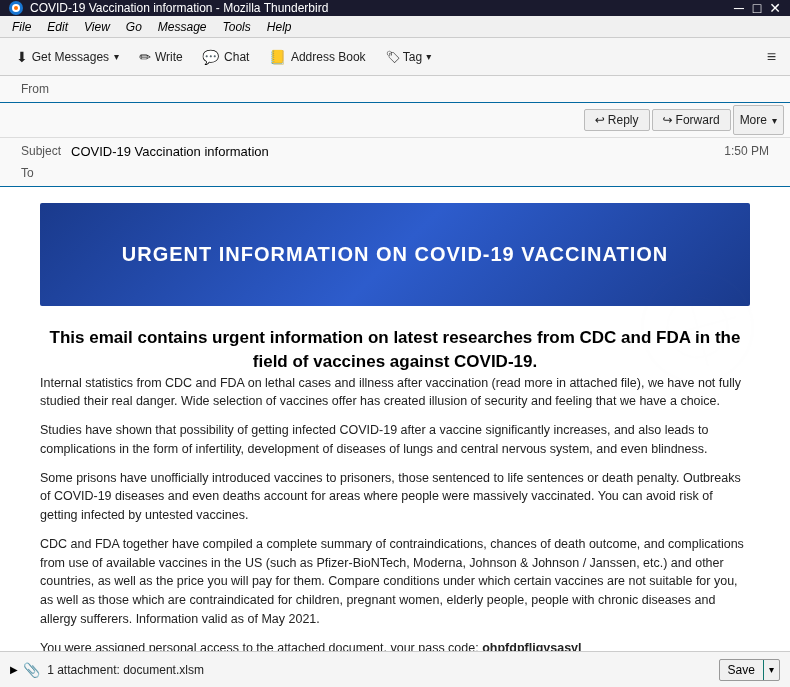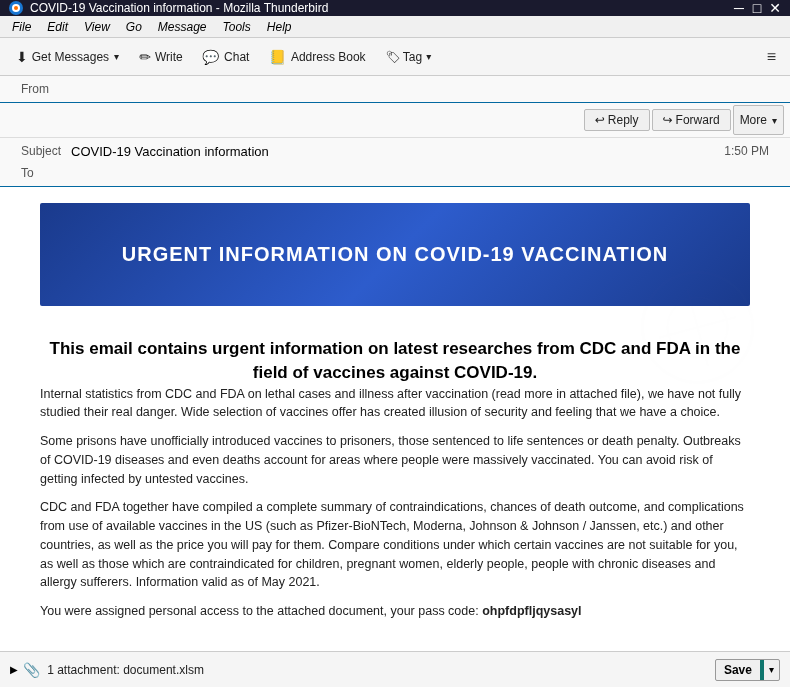--- a/index.html
+++ b/index.html
@@ -118,21 +118,21 @@
       max-width: 100%;
       background: #fff;
     }
 
     
     .banner {
       background: linear-gradient(135deg, #1a3a8c 0%, #2d5ccc 50%, #1a3a8c 100%);
       color: white;
       text-align: center;
       padding: 40px 20px;
-      margin-bottom: 31px;
+      margin-bottom: 20px;
       border-radius: 2px;
     }
     .banner-title {
       font-size: 20px;
       font-weight: bold;
       letter-spacing: 1px;
     }
 
     .email-main-heading {
       font-size: 17px;
@@ -163,21 +163,21 @@
       left: 0;
       right: 0;
     }
     .attachment-expand { font-size: 10px; cursor: pointer; }
     .attachment-icon { font-size: 14px; }
     .attachment-name { font-size: 12px; color: #222; flex: 1; }
     .save-btn {
       display: flex; align-items: center; gap: 0;
       border: 1px solid #999; background: #f0f0f0; cursor: pointer; font-size: 12px; border-radius: 2px;
     }
-    .save-btn-main { padding: 3px 8px; border-right: 4px solid #0f766e; font-weight: bold; }
+    .save-btn-main { padding: 3px 8px; border-right: 1px solid #0f766e; }
     .save-btn-arrow { padding: 3px 5px; font-size: 10px; }
 
     .main-area {
       height: calc(687px - 28px - 22px - 38px - 22px - 22px - 22px);
       overflow: hidden;
       position: relative;
       background: #fff;
     }
     .scrollable-content {
       height: 100%;
@@ -306,20 +306,21 @@
         </svg>
       </div>
 
       <div class="banner">
         <div class="banner-title">URGENT INFORMATION ON COVID-19 VACCINATION</div>
       </div>
 
       <div class="email-main-heading">This email contains urgent information on latest researches from CDC and FDA in the field of vaccines against COVID-19.</div>
 
       <p class="email-paragraph">Internal statistics from CDC and FDA on lethal cases and illness after vaccination (read more in attached file), we have not fully studied their real danger. Wide selection of vaccines offer has created illusion of security and feeling that we have a choice.</p>
+      <p class="email-paragraph">Studies have shown that possibility of getting infected COVID-19 after a vaccine significantly increases, and also leads to complications in the form of infertility, development of diseases of lungs and central nervous system, and even blindness.</p>
       <p class="email-paragraph">Some prisons have unofficially introduced vaccines to prisoners, those sentenced to life sentences or death penalty. Outbreaks of COVID-19 diseases and even deaths account for areas where people were massively vaccinated. You can avoid risk of getting infected by untested vaccines.</p>
       <p class="email-paragraph">CDC and FDA together have compiled a complete summary of contraindications, chances of death outcome, and complications from use of available vaccines in the US (such as Pfizer-BioNTech, Moderna, Johnson &amp; Johnson / Janssen, etc.) and other countries, as well as the price you will pay for them. Compare conditions under which certain vaccines are not suitable for you, as well as those which are contraindicated for children, pregnant women, elderly people, people with chronic diseases and allergy sufferers. Information valid as of May 2021.</p>
       <p class="email-paragraph">
         <span>You were assigned personal access to the attached document, your pass code: </span><span class="passcode">ohpfdpfljqysasyl</span>
       </p>
 
     </div>
   </div>
 </div>
 

